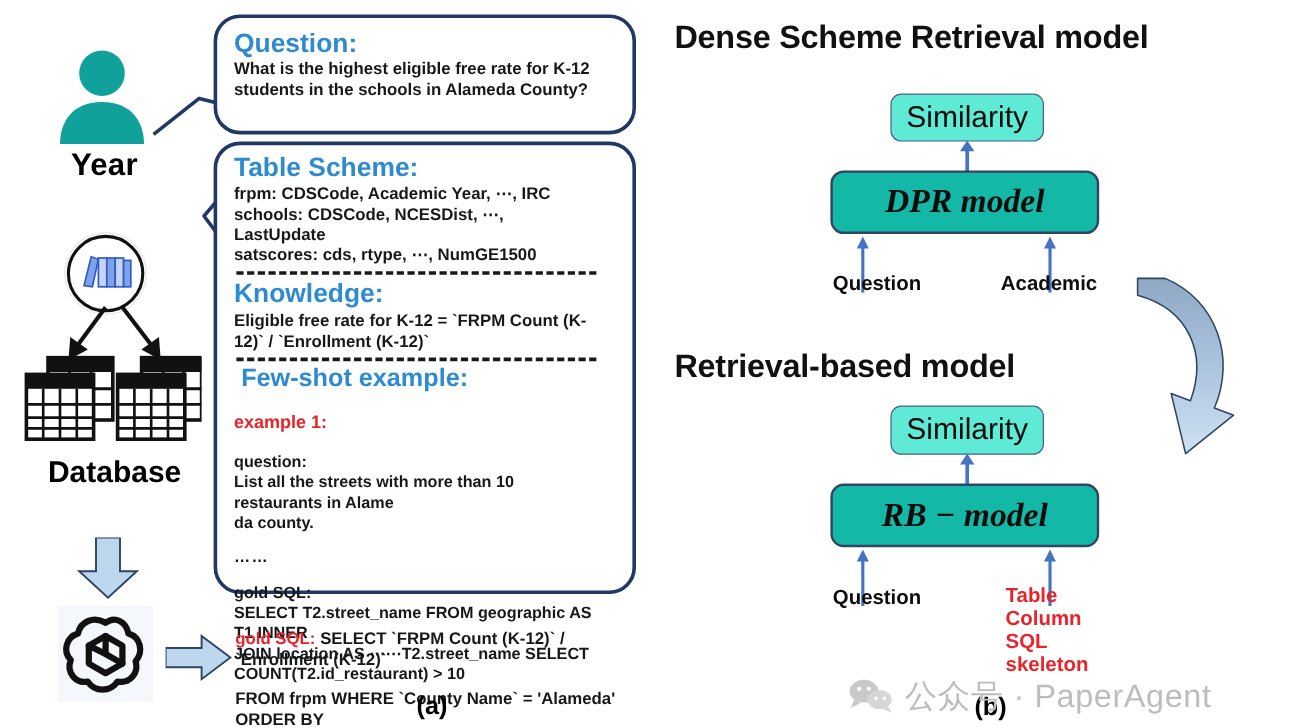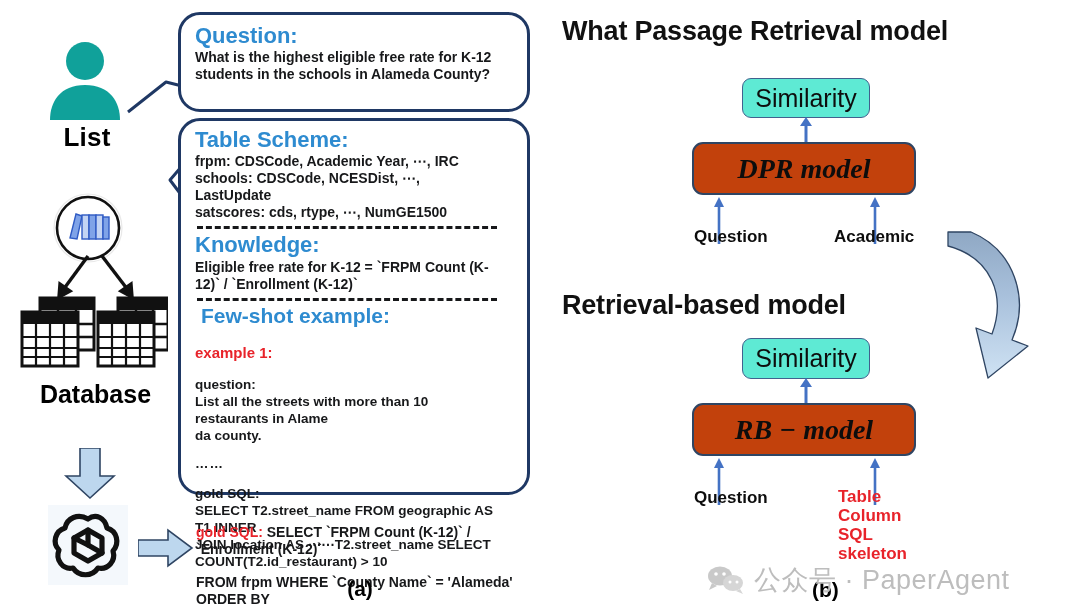--- a/index.html
+++ b/index.html
@@ -57,21 +57,21 @@
   .sec-title{font-size:27px;font-weight:700;color:#111;letter-spacing:-.2px;}
   #dpr-title{left:562px;top:16px;}
   #rb-title{left:562px;top:290px;}
 
   .node{
     box-sizing:border-box;border-radius:9px;
     display:flex;align-items:center;justify-content:center;
     border:1.6px solid #41618E;
   }
   .node.sim{background:#5eead4;border-color:#41618E;}
-  .node.model{background:#c2410c;border-color:#2F4563;border-width:2px;border-radius:11px;}
+  .node.model{background:#14b8a6;border-color:#2F4563;border-width:2px;border-radius:11px;}
   .sim-txt{font-size:25px;color:#0d0d0d;font-family:"Liberation Sans",sans-serif;}
   .model-txt{font-size:28px;font-weight:700;font-style:italic;
     font-family:"Liberation Serif", serif;color:#0d0d0d;}
 
   #sim1{left:742px;top:78px;width:128px;height:40px;}
   #dpr-box{left:692px;top:142px;width:224px;height:53px;}
   #sim2{left:742px;top:338px;width:128px;height:41px;}
   #rb-box{left:692px;top:403px;width:224px;height:53px;}
 
   .arr-label{font-size:17px;font-weight:700;color:#0d0d0d;}
@@ -92,21 +92,21 @@
 </style>
 </head>
 <body>
 
 <div class="abs" id="user-icon">
   <svg viewBox="0 0 90 80" width="90" height="80">
     <circle cx="45" cy="21" r="19" fill="#10A19A"></circle>
     <path d="M45 45 C 20 45 10 62 10 80 L 80 80 C 80 62 70 45 45 45 Z" fill="#10A19A"></path>
   </svg>
 </div>
-<div class="abs" id="user-label">List</div>
+<div class="abs" id="user-label">Year</div>
 
 <div class="abs" id="books-icon">
   <svg viewBox="0 0 80 80" width="80" height="80">
     <circle cx="40" cy="38" r="34" fill="none" stroke="#E9E9E9" stroke-width="1.2"></circle>
     <circle cx="40" cy="38" r="28" fill="none" stroke="#EDEDED" stroke-width="1.2"></circle>
     <circle cx="40" cy="38" r="31" fill="#fff" stroke="#111" stroke-width="2.6"></circle>
     <g>
       <path d="M22 48 L28 24 L34 26 L29 49 Z" fill="#7FA3E8" stroke="#2F5BC4" stroke-width="1.4"></path>
       <rect x="34" y="25" width="7" height="24" fill="#C3D4F4" stroke="#2F5BC4" stroke-width="1.4"></rect>
       <rect x="41" y="25" width="7" height="24" fill="#7FA3E8" stroke="#2F5BC4" stroke-width="1.4"></rect>
@@ -238,21 +238,21 @@
 
 <div class="abs" id="gold-sql">
   <p><span class="lbl">gold SQL:</span><span> SELECT `FRPM Count (K-12)` / `Enrollment (K-12)`</span></p>
   <p>FROM frpm WHERE `County Name` = 'Alameda' ORDER BY</p>
   <p>(CAST(`FRPM Count (K-12)` AS REAL) / `Enrollment (K-12)`)</p>
 
 </div>
 
 <div class="abs" id="label-a">(a)</div>
 
-<div class="abs sec-title" id="dpr-title">What Passage Retrieval model</div>
+<div class="abs sec-title" id="dpr-title">Dense Scheme Retrieval model</div>
 
 <div class="abs node sim" id="sim1">
   <span class="sim-txt">Similarity</span>
 </div>
 
 <div class="abs" style="left:797px;top:116px;width:18px;height:28px;">
   <svg viewBox="0 0 18 28" width="18" height="28">
     <line x1="9" y1="28" x2="9" y2="8" stroke="#4472C4" stroke-width="3"></line>
     <polygon points="9,1 15,10 3,10" fill="#4472C4"></polygon>
   </svg>

